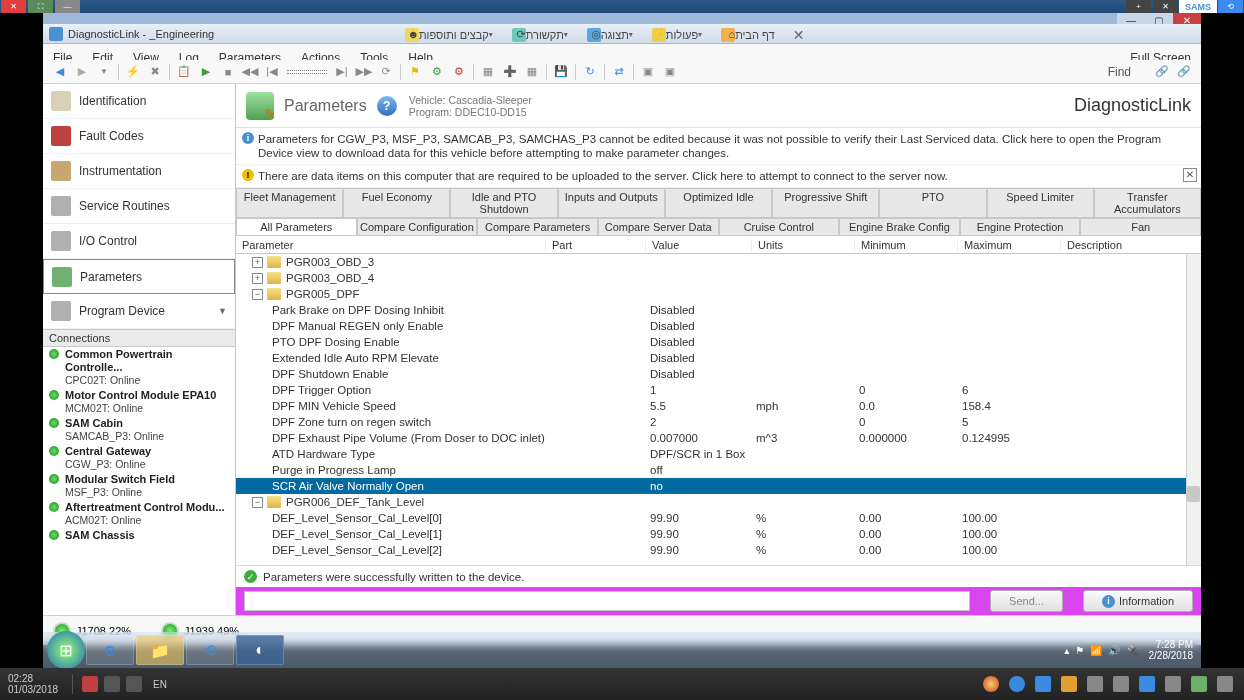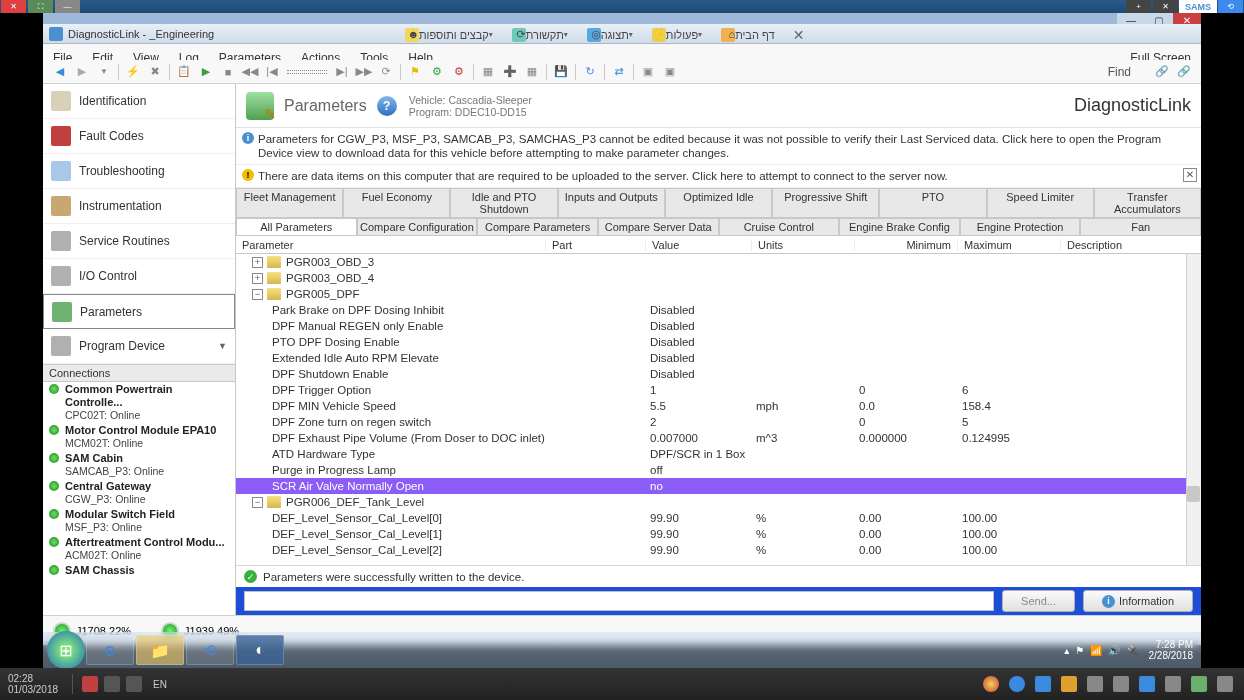--- a/index.html
+++ b/index.html
@@ -80,39 +80,39 @@
 .tabstrip { display:flex; background:#f4f4f4; border-bottom:1px solid #c8c8c8; }
 .tabstrip .tab { border:1px solid #c8c8c8; border-bottom:none; padding:2px 0; font-size:11px; color:#333; text-align:center; flex:1; background:#e8e8e8; cursor:pointer; }
 .tabstrip .tab:last-child { }
 .tabstrip.row2 .tab.active { background:#fff; }
 
 .table-hdr { display:flex; background:#fff; border-bottom:1px solid #c8c8c8; font-size:11px; color:#333; height:18px; align-items:center; }
 .table-hdr > div { padding:0 6px; border-right:1px solid #eee; }
 
 .table-body { flex:1; overflow:hidden; font-size:11.5px; color:#333; position:relative; }
 .row { display:flex; height:16px; align-items:center; }
-.row.sel { background:#8b5cf6; color:#fff; }
+.row.sel { background:#0369a1; color:#fff; }
 .row .c-param { width:314px; padding-left:36px; white-space:nowrap; }
 .row .c-part { width:100px; }
 .row .c-value { width:106px; }
 .row .c-units { width:103px; }
 .row .c-min { width:103px; }
 .row .c-max { width:103px; }
 .row .c-desc { flex:1; }
 .grp { display:flex; height:16px; align-items:center; }
 .grp .exp { width:11px; height:11px; border:1px solid #888; font-size:9px; line-height:9px; text-align:center; margin-left:16px; margin-right:4px; color:#555; }
 .grp .fold { width:14px; height:12px; background:linear-gradient(#f8e088,#d8b848); border-radius:1px; margin-right:5px; }
 .grp .gname { font-size:11.5px; }
 .scroll-track { position:absolute; right:0; top:0; bottom:0; width:15px; background:#f0f0f0; border-left:1px solid #d0d0d0; }
 .scroll-thumb { position:absolute; right:1px; width:13px; height:16px; background:#c8c8c8; border-radius:2px; }
 
 .status-bar { height:22px; display:flex; align-items:center; padding:0 8px; font-size:11.5px; color:#333; border-top:1px solid #d8d8d8; }
 .status-bar .ok { width:13px; height:13px; border-radius:50%; background:#3ab03a; color:#fff; display:flex; align-items:center; justify-content:center; font-size:9px; margin-right:6px; }
 
-.bottom-input { height:28px; display:flex; align-items:center; padding:3px 8px; gap:8px; background:#1d4ed8; }
+.bottom-input { height:28px; display:flex; align-items:center; padding:3px 8px; gap:20px; background:#d946ef; }
 .bottom-input .txt { flex:1; height:20px; border:1px solid #c0c0c0; background:#fff; }
 .bottom-input .btn { height:22px; padding:0 18px; border:1px solid #b0b0b0; background:linear-gradient(#fafafa,#e0e0e0); font-size:11px; border-radius:3px; color:#888; }
 .bottom-input .info-btn { color:#333; display:flex; align-items:center; gap:4px; }
 .bottom-input .info-btn .ib { width:13px; height:13px; border-radius:50%; background:#4a90d0; color:#fff; font-size:9px; font-weight:bold; display:flex; align-items:center; justify-content:center; }
 
 
 .app-bottom { position:absolute; left:43px; right:43px; bottom:55px; height:30px; background:#f8f8f8; border-top:1px solid #d0d0d0; display:flex; align-items:center; padding:0 10px; font-size:11px; }
 .app-bottom .led { width:18px; height:18px; border-radius:50%; background:radial-gradient(#7aee7a,#1a9a1a); margin-right:5px; border:2px solid #c8dac8; }
 
 
@@ -120,21 +120,21 @@
 .win-taskbar .start { width:38px; height:38px; border-radius:50%; background:radial-gradient(#80e080 20%, #1a6abf); display:flex; align-items:center; justify-content:center; color:#fff; }
 .win-taskbar .tb-icon { width:48px; height:30px; margin:0 1px; display:flex; align-items:center; justify-content:center; border:1px solid rgba(255,255,255,0.2); border-radius:2px; background:rgba(255,255,255,0.1); }
 .win-taskbar .tray { margin-left:auto; display:flex; align-items:center; color:#fff; font-size:10px; }
 .win-taskbar .tray .ti { margin:0 3px; }
 .win-taskbar .clk { display:flex; flex-direction:column; align-items:flex-end; line-height:11px; margin-left:6px; margin-right:4px; }
 
 .col-param { width:310px; }
 .col-part { width:100px; }
 .col-value { width:106px; }
 .col-units { width:103px; }
-.col-min { width:103px;text-align:right; }
+.col-min { width:103px; }
 .col-max { width:103px; }
 .col-desc { flex:1; }
 </style>
 </head>
 <body>
 
 <div class="outer-taskbar-top">
   <div class="wb red">✕</div>
   <div class="wb green">⛶</div>
   <div class="wb grey">—</div>
@@ -240,24 +240,20 @@
 
 <div class="leftnav">
   <div id="nav-list">
       <div class="nav-item">
         <div class="ni" style="background:#d8d0b8"></div>
         <span>Identification</span>
       </div>
       <div class="nav-item">
         <div class="ni" style="background:#c04040"></div>
         <span>Fault Codes</span>
-      </div>
-      <div class="nav-item">
-        <div class="ni" style="background:#a8c8e8"></div>
-        <span>Troubleshooting</span>
       </div>
       <div class="nav-item">
         <div class="ni" style="background:#c8a870"></div>
         <span>Instrumentation</span>
       </div>
       <div class="nav-item">
         <div class="ni" style="background:#b0b0b0"></div>
         <span>Service Routines</span>
       </div>
       <div class="nav-item">

